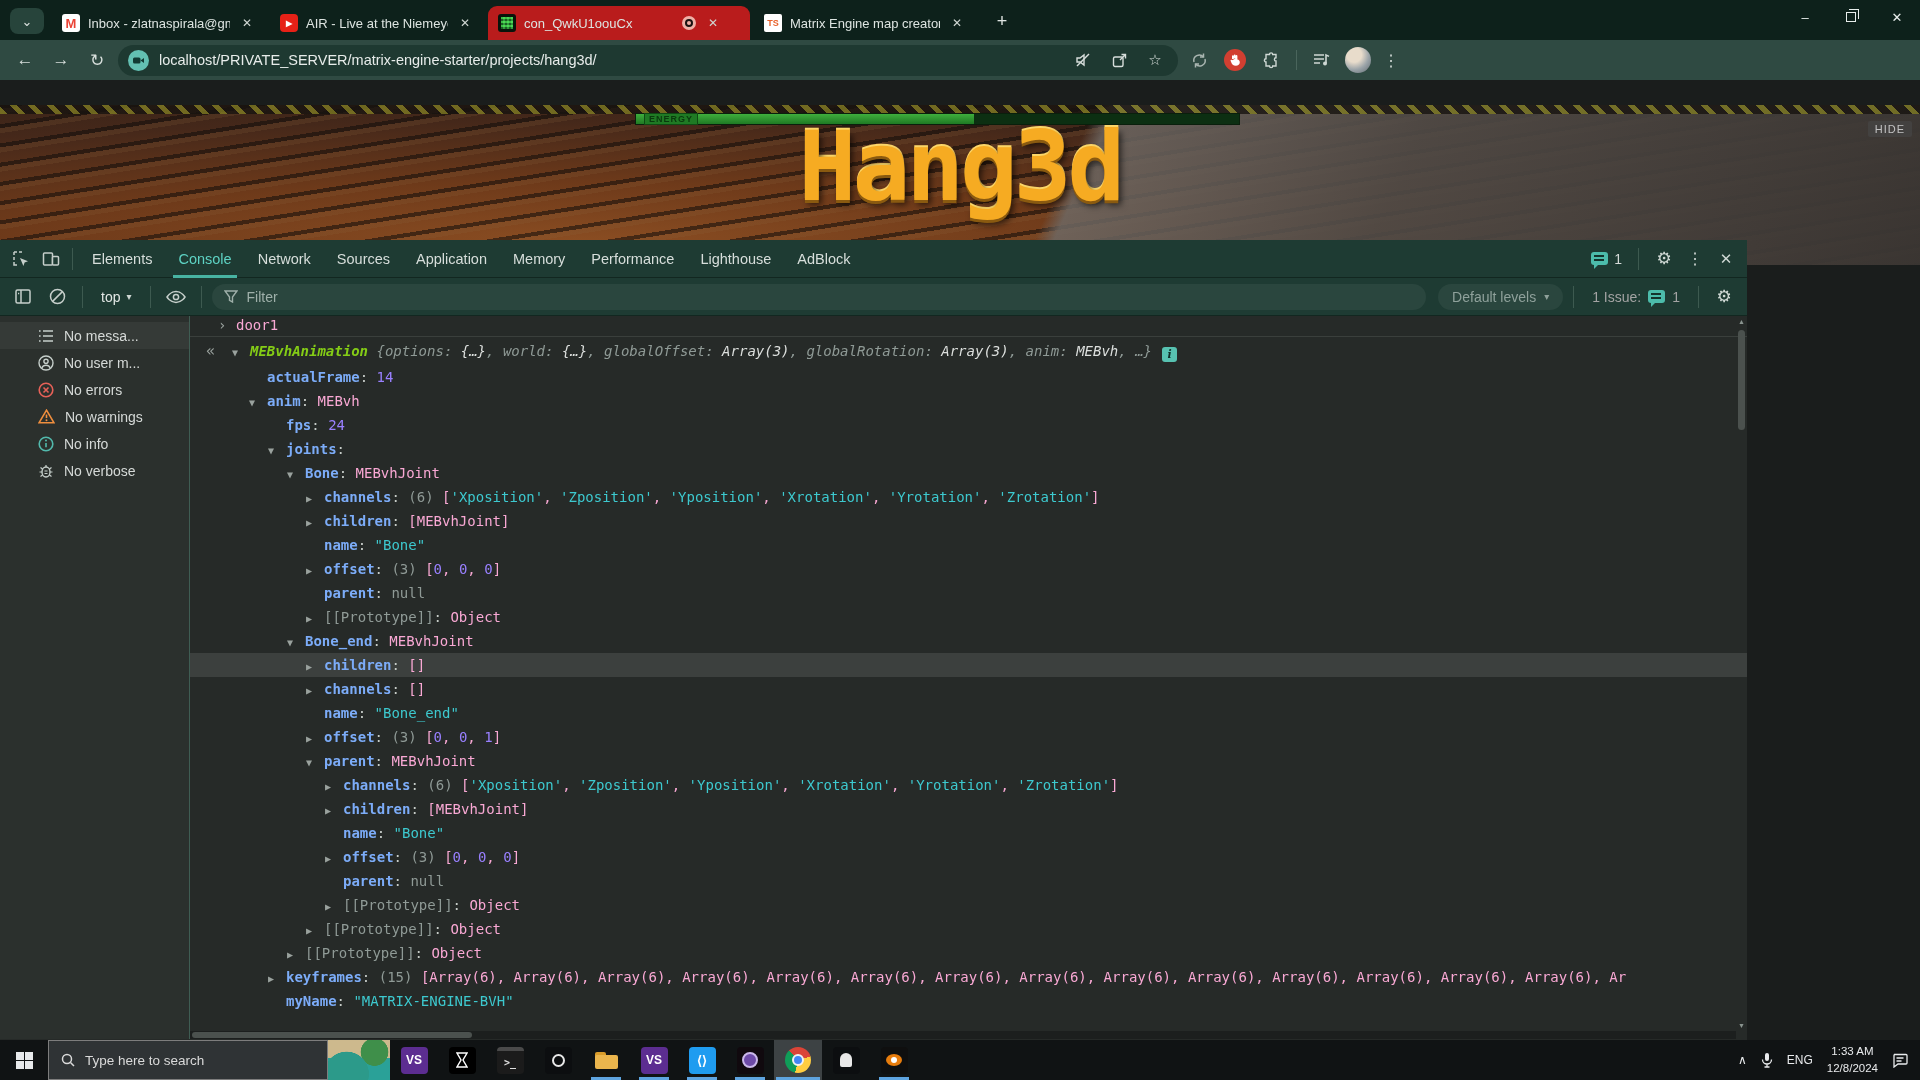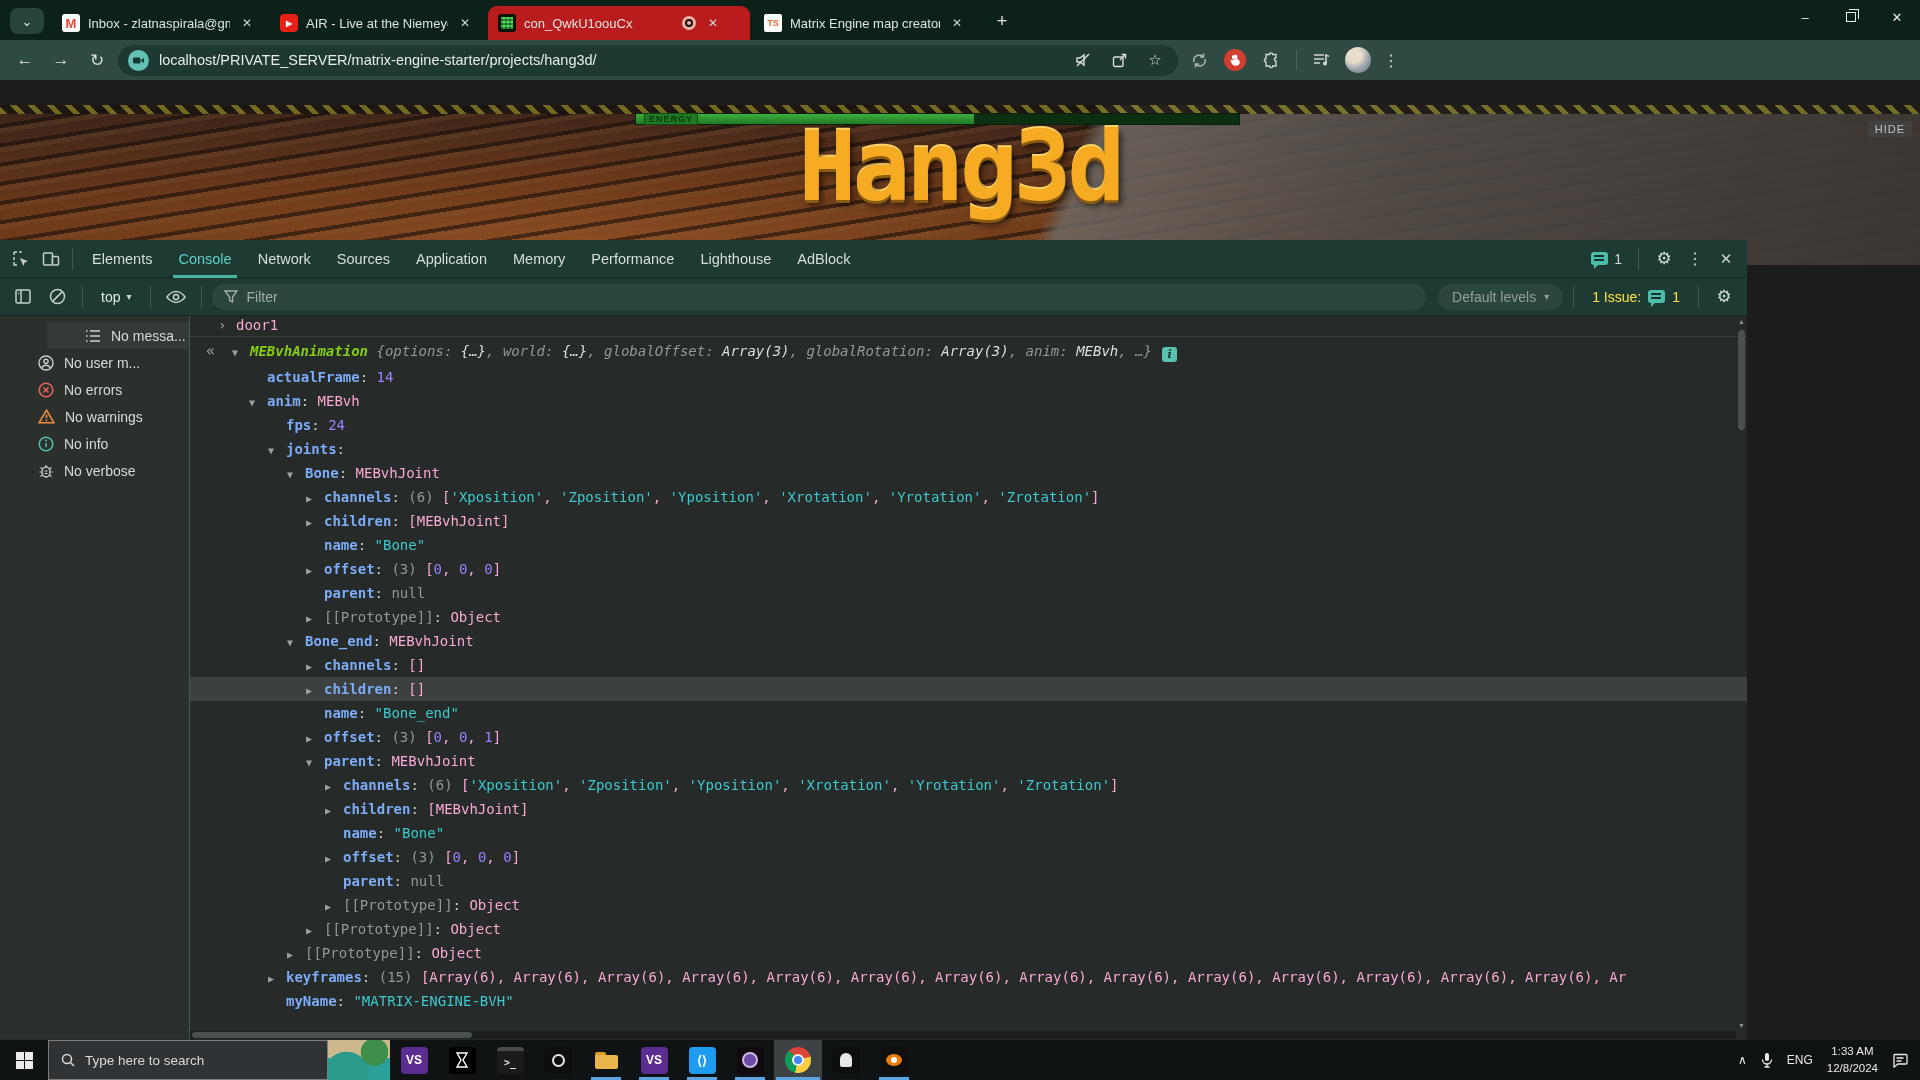--- a/index.html
+++ b/index.html
@@ -116,27 +116,27 @@
   .dt-x { color:#cfd8d4; font-size:15px; width:30px; text-align:center; }
 
   .dt-toolbar { height:38px; background:#1e3b33; display:flex; align-items:center; padding:0 8px;
                 border-bottom:1px solid #122720; gap:4px; }
   .ctx { color:#e3e8e6; font-size:14px; display:flex; align-items:center; gap:6px; padding:0 8px; }
   .ctx .car { font-size:10px; color:#cfd8d4; }
   .filterbar { flex:1; height:26px; border-radius:13px; background:#2a463e; display:flex;
                align-items:center; gap:9px; padding:0 12px; color:#9fb0aa; font-size:14px; }
   .levels { height:26px; border-radius:13px; background:#2a463e; color:#8fa19b; font-size:14px;
             display:flex; align-items:center; gap:8px; padding:0 14px; margin-left:8px; }
-  .issues { display:flex; align-items:center; gap:7px; color:#fde047; font-size:14px; padding:0 8px; }
+  .issues { display:flex; align-items:center; gap:7px; color:#a3a3a3; font-size:14px; padding:0 8px; }
 
   .dt-body { position:relative; display:flex; height:723px; }
   .dt-sidebar { width:190px; background:#2b302d; border-right:1px solid #3f5d53; padding-top:6px; }
   .sb-item { height:27px; display:flex; align-items:center; gap:10px; padding-left:38px;
              color:#d5d9d7; font-size:14px; white-space:nowrap; overflow:hidden; }
-  .sb-item.sel { background:#41464377;margin-left:47px; }
+  .sb-item.sel { background:#41464377; }
   .dt-messages { flex:1; position:relative; overflow:hidden;
                  font-family:"DejaVu Sans Mono", monospace; font-size:14px; background:#262a28; }
   .crow { height:24px; line-height:24px; white-space:nowrap; }
   .crow.hl { background:#3c403e; }
   .crow.first { height:21px; line-height:19px; border-bottom:1px solid #3a3f3c; overflow:hidden; }
   .crow.preview { height:28px; line-height:28px; }
   .arr { display:inline-block; width:18px; font-size:10px; color:#9aa29e; text-align:left; }
   .chev { display:inline-block; width:18px; color:#9aa29e; }
   .ret { display:inline-block; width:26px; color:#9aa29e; font-size:15px; }
   .seg-k { color:#7cacf8; font-weight:bold; }
@@ -477,22 +477,22 @@
         <div class="crow" style="padding-left: 78px;"><span class="arr">&nbsp;</span><span class="seg-k">fps</span><span class="seg-c">: </span><span class="seg-n">24</span></div>
         <div class="crow" style="padding-left: 78px;"><span class="arr">▼</span><span class="seg-k">joints</span><span class="seg-c">:</span></div>
         <div class="crow" style="padding-left: 97px;"><span class="arr">▼</span><span class="seg-k">Bone</span><span class="seg-c">: </span><span class="seg-o">MEBvhJoint</span></div>
         <div class="crow" style="padding-left: 116px;"><span class="arr">▶</span><span class="seg-k">channels</span><span class="seg-c">: </span><span class="seg-d">(6) </span><span class="seg-o">[</span><span class="seg-s">'Xposition'</span><span class="seg-o">, </span><span class="seg-s">'Zposition'</span><span class="seg-o">, </span><span class="seg-s">'Yposition'</span><span class="seg-o">, </span><span class="seg-s">'Xrotation'</span><span class="seg-o">, </span><span class="seg-s">'Yrotation'</span><span class="seg-o">, </span><span class="seg-s">'Zrotation'</span><span class="seg-o">]</span></div>
         <div class="crow" style="padding-left: 116px;"><span class="arr">▶</span><span class="seg-k">children</span><span class="seg-c">: </span><span class="seg-o">[MEBvhJoint]</span></div>
         <div class="crow" style="padding-left: 116px;"><span class="arr">&nbsp;</span><span class="seg-k">name</span><span class="seg-c">: </span><span class="seg-s">"Bone"</span></div>
         <div class="crow" style="padding-left: 116px;"><span class="arr">▶</span><span class="seg-k">offset</span><span class="seg-c">: </span><span class="seg-d">(3) </span><span class="seg-o">[</span><span class="seg-n">0</span><span class="seg-o">, </span><span class="seg-n">0</span><span class="seg-o">, </span><span class="seg-n">0</span><span class="seg-o">]</span></div>
         <div class="crow" style="padding-left: 116px;"><span class="arr">&nbsp;</span><span class="seg-k">parent</span><span class="seg-c">: </span><span class="seg-d">null</span></div>
         <div class="crow" style="padding-left: 116px;"><span class="arr">▶</span><span class="seg-d">[[Prototype]]</span><span class="seg-c">: </span><span class="seg-o">Object</span></div>
         <div class="crow" style="padding-left: 97px;"><span class="arr">▼</span><span class="seg-k">Bone_end</span><span class="seg-c">: </span><span class="seg-o">MEBvhJoint</span></div>
+        <div class="crow hl" style="padding-left: 116px;"><span class="arr">▶</span><span class="seg-k">children</span><span class="seg-c">: </span><span class="seg-o">[]</span></div>
         <div class="crow" style="padding-left: 116px;"><span class="arr">▶</span><span class="seg-k">channels</span><span class="seg-c">: </span><span class="seg-o">[]</span></div>
-        <div class="crow hl" style="padding-left: 116px;"><span class="arr">▶</span><span class="seg-k">children</span><span class="seg-c">: </span><span class="seg-o">[]</span></div>
         <div class="crow" style="padding-left: 116px;"><span class="arr">&nbsp;</span><span class="seg-k">name</span><span class="seg-c">: </span><span class="seg-s">"Bone_end"</span></div>
         <div class="crow" style="padding-left: 116px;"><span class="arr">▶</span><span class="seg-k">offset</span><span class="seg-c">: </span><span class="seg-d">(3) </span><span class="seg-o">[</span><span class="seg-n">0</span><span class="seg-o">, </span><span class="seg-n">0</span><span class="seg-o">, </span><span class="seg-n">1</span><span class="seg-o">]</span></div>
         <div class="crow" style="padding-left: 116px;"><span class="arr">▼</span><span class="seg-k">parent</span><span class="seg-c">: </span><span class="seg-o">MEBvhJoint</span></div>
         <div class="crow" style="padding-left: 135px;"><span class="arr">▶</span><span class="seg-k">channels</span><span class="seg-c">: </span><span class="seg-d">(6) </span><span class="seg-o">[</span><span class="seg-s">'Xposition'</span><span class="seg-o">, </span><span class="seg-s">'Zposition'</span><span class="seg-o">, </span><span class="seg-s">'Yposition'</span><span class="seg-o">, </span><span class="seg-s">'Xrotation'</span><span class="seg-o">, </span><span class="seg-s">'Yrotation'</span><span class="seg-o">, </span><span class="seg-s">'Zrotation'</span><span class="seg-o">]</span></div>
         <div class="crow" style="padding-left: 135px;"><span class="arr">▶</span><span class="seg-k">children</span><span class="seg-c">: </span><span class="seg-o">[MEBvhJoint]</span></div>
         <div class="crow" style="padding-left: 135px;"><span class="arr">&nbsp;</span><span class="seg-k">name</span><span class="seg-c">: </span><span class="seg-s">"Bone"</span></div>
         <div class="crow" style="padding-left: 135px;"><span class="arr">▶</span><span class="seg-k">offset</span><span class="seg-c">: </span><span class="seg-d">(3) </span><span class="seg-o">[</span><span class="seg-n">0</span><span class="seg-o">, </span><span class="seg-n">0</span><span class="seg-o">, </span><span class="seg-n">0</span><span class="seg-o">]</span></div>
         <div class="crow" style="padding-left: 135px;"><span class="arr">&nbsp;</span><span class="seg-k">parent</span><span class="seg-c">: </span><span class="seg-d">null</span></div>
         <div class="crow" style="padding-left: 135px;"><span class="arr">▶</span><span class="seg-d">[[Prototype]]</span><span class="seg-c">: </span><span class="seg-o">Object</span></div>
         <div class="crow" style="padding-left: 116px;"><span class="arr">▶</span><span class="seg-d">[[Prototype]]</span><span class="seg-c">: </span><span class="seg-o">Object</span></div>

